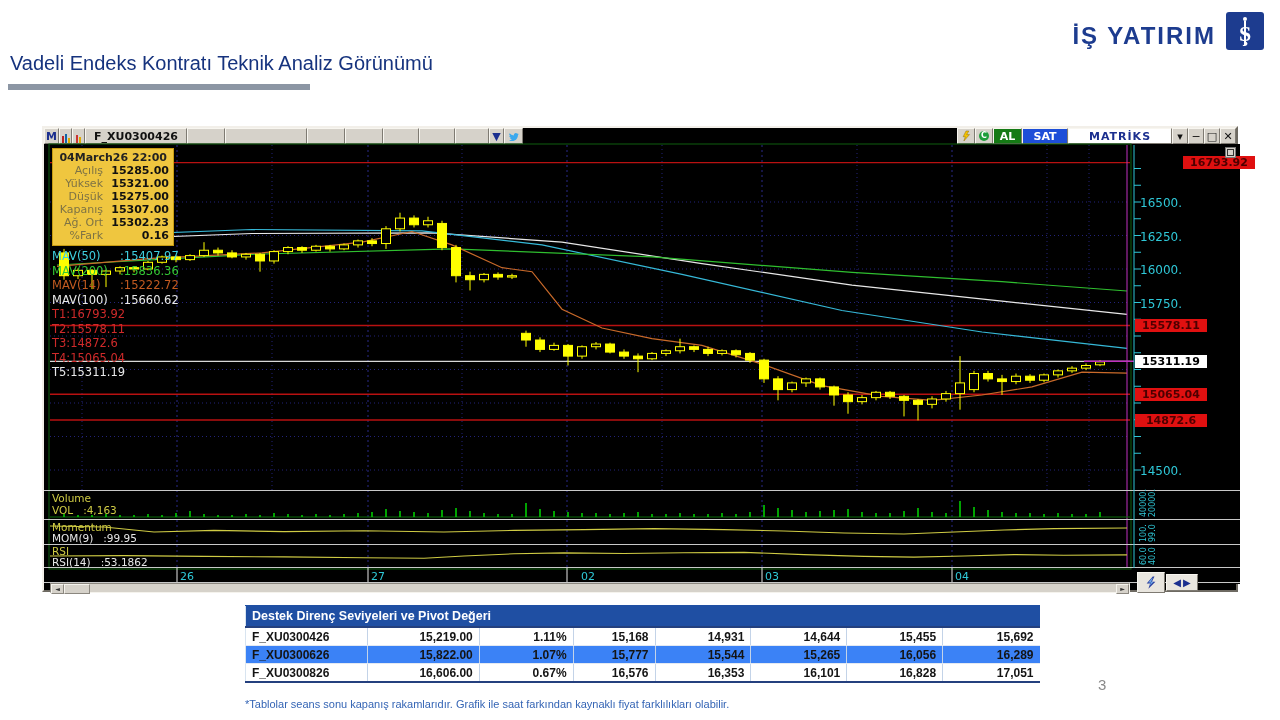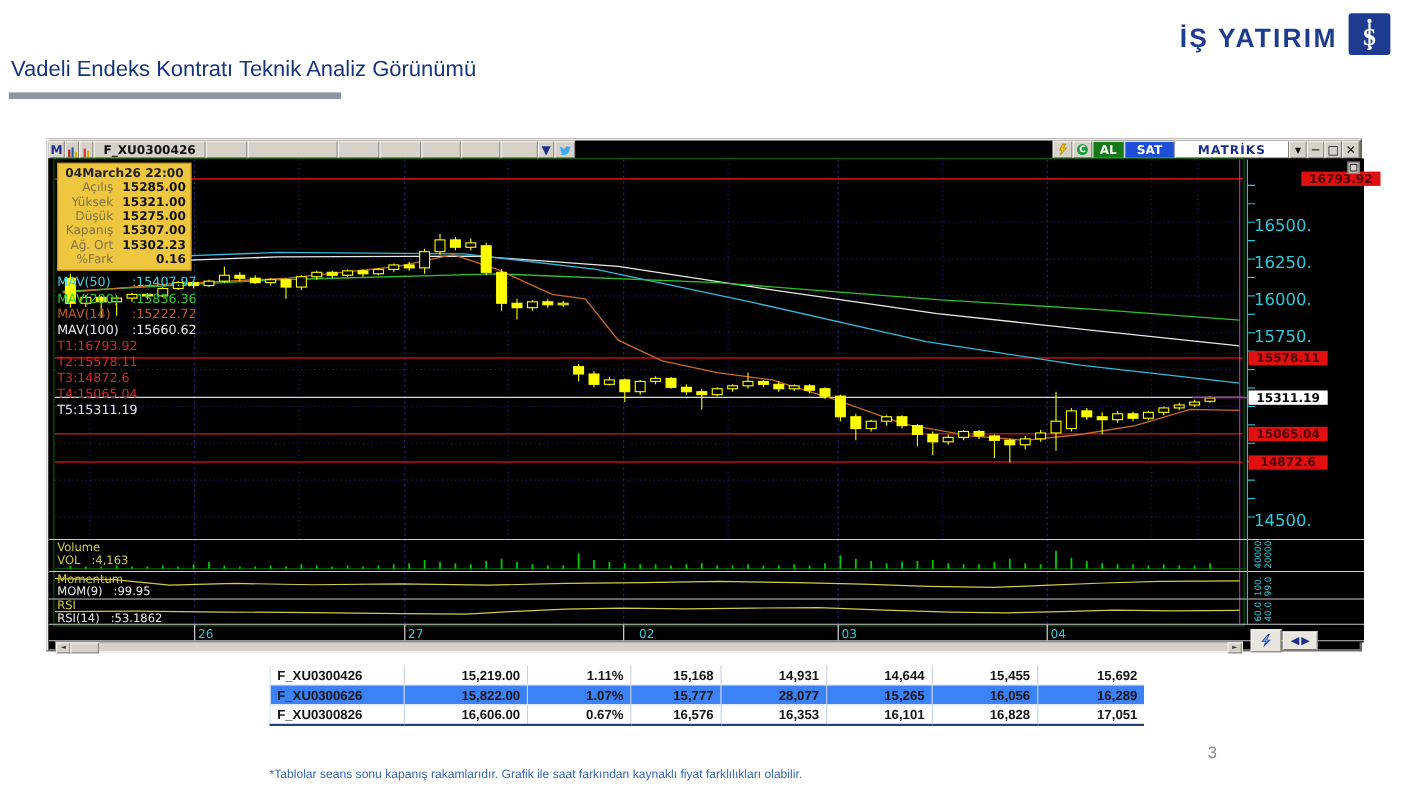--- a/index.html
+++ b/index.html
@@ -31,21 +31,21 @@
   
   .chart-svg{position:absolute;left:0;top:0;}
   .infobox{position:absolute;left:8px;top:20px;width:122px;background:#EFC63F;border:1px solid #C79B12;
            box-sizing:border-box;padding:2px 4px 3px 2px;font-size:11px;z-index:5;}
   .infobox .ib-title{text-align:right;font-weight:bold;color:#222;padding-right:2px;}
   .ib-row{display:flex;line-height:13px;}
   .ib-row .lb{flex:1;text-align:right;color:#7E7345;padding-right:8px;}
   .ib-row .vl{width:58px;text-align:right;font-weight:bold;color:#111;}
   .mav-block{position:absolute;left:8px;top:121px;font-size:11.5px;line-height:14.5px;z-index:4;white-space:nowrap;}
   .price-axis{position:absolute;left:1086px;top:16px;width:110px;height:424px;z-index:3;}
-  .pa-lab{position:absolute;left:10px;font-size:15px;color:#2FC8D8;}
+  .pa-lab{position:absolute;left:10px;font-size:12px;color:#2FC8D8;}
   .pa-box{position:absolute;left:5px;width:72px;height:13px;font-size:11px;font-weight:bold;text-align:center;line-height:13px;}
   .pa-red{background:#E01010;color:#4D0000;}
   .pa-white{background:#FFFFFF;color:#000;}
   .panel-lab{position:absolute;font-size:10.5px;z-index:3;white-space:nowrap;}
   .vlab{position:absolute;transform:rotate(-90deg);transform-origin:0 0;font-size:8px;color:#2FC8D8;z-index:3;}
   .timeline-lab{position:absolute;font-size:11px;color:#2FC8D8;z-index:3;}
   .scrollbar{position:absolute;left:6px;top:455px;width:1080px;height:10px;background:#D6D2CA;
              border:1px solid;border-color:#8B877F #F5F3ED #F5F3ED #8B877F;box-sizing:border-box;}
   .sb-btn{position:absolute;top:0;width:11px;height:8px;background:#D6D2CA;border:1px solid;
           border-color:#F5F3ED #8B877F #8B877F #F5F3ED;font-size:6px;line-height:7px;text-align:center;color:#333;}
@@ -531,38 +531,41 @@
       <col style="width: 122px;">
       <col style="width: 112px;">
       <col style="width: 94px;">
       <col style="width: 82px;">
       <col style="width: 96px;">
       <col style="width: 96px;">
       <col style="width: 96px;">
       <col style="width: 97px;">
     </colgroup>
   <thead>
+    <tr>
+        <td class="ttl" id="table-title-cell" colspan="8">Destek Direnç Seviyeleri ve Pivot Değeri</td>
+      </tr>
   </thead>
   <tbody id="table-body">
       <tr>
         <td>F_XU0300426</td>
         <td>15,219.00</td>
         <td class="pct">1.11%</td>
         <td>15,168</td>
         <td>14,931</td>
         <td>14,644</td>
         <td>15,455</td>
         <td>15,692</td>
       </tr>
       <tr class="alt">
         <td>F_XU0300626</td>
         <td>15,822.00</td>
         <td class="pct">1.07%</td>
         <td>15,777</td>
-        <td>28,077</td>
+        <td>15,544</td>
         <td>15,265</td>
         <td>16,056</td>
         <td>16,289</td>
       </tr>
       <tr>
         <td>F_XU0300826</td>
         <td>16,606.00</td>
         <td class="pct">0.67%</td>
         <td>16,576</td>
         <td>16,353</td>

